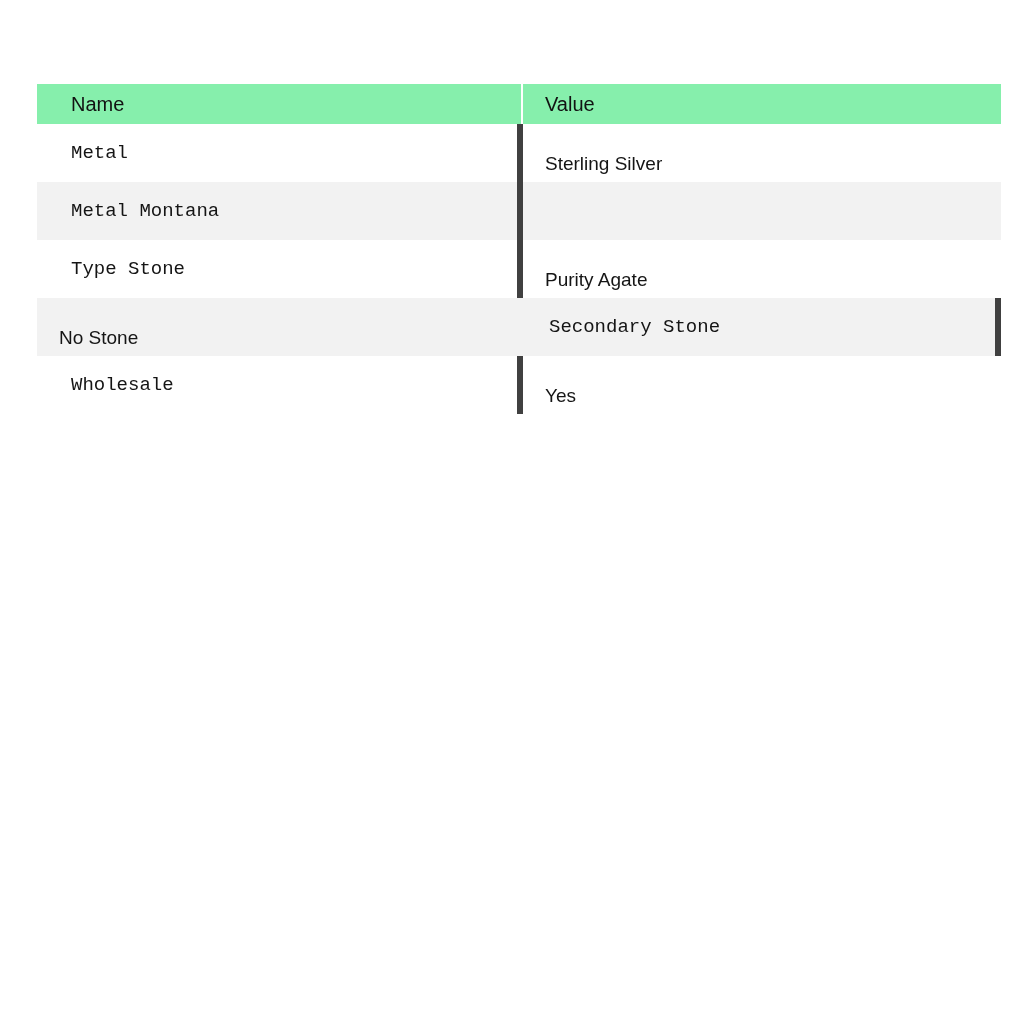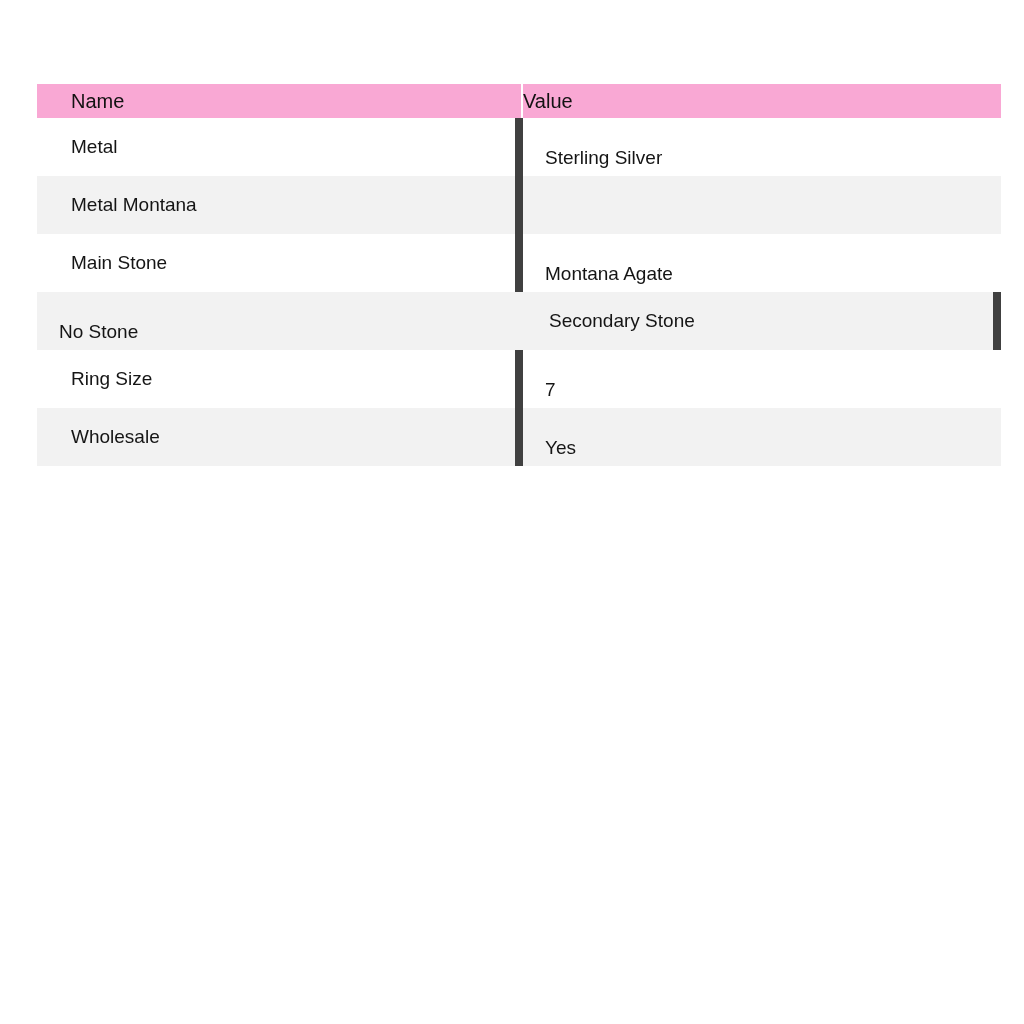--- a/index.html
+++ b/index.html
@@ -13,56 +13,58 @@
     overflow: hidden;
   }
   .attr-table {
     position: absolute;
     left: 37px;
     top: 84px;
     width: 964px;
   }
   .header-row {
     display: flex;
-    height: 34px;
-    background: #f9a8d4;
+    height: 40px;
+    background: #86efac;
   }
   .header-cell {
     display: flex;
     align-items: center;
     font-size: 20px;
     font-weight: 500;
     color: #121212;
   }
   .header-cell.name-col {
     width: 486px;
     padding-left: 34px;
     border-right: 2px solid #ffffff;
   }
   .header-cell.value-col {
     flex: 1;
+    padding-left: 22px;
   }
   .body-row {
     display: flex;
     height: 58px;
     background: #ffffff;
   }
   .body-row:nth-child(even) {
     background: #f2f2f2;
   }
   .body-cell {
     display: flex;
     align-items: center;
     font-size: 19px;
     color: #151515;
   }
   .body-cell.name-col {
     width: 486px;
     padding-left: 34px;
-    border-right: 8px solid #404040;
+    border-right: 6px solid #404040;
+    font-family: Liberation Mono, monospace;
   }
   .body-cell.value-col {
     flex: 1;
     padding-left: 22px;
     margin-top: 22px;
   }
 </style>
 </head>
 <body>
 
@@ -78,33 +80,29 @@
     <div class="body-row">
       <div class="body-cell name-col">Metal</div>
       <div class="body-cell value-col">Sterling Silver</div>
     </div>
 
     <div class="body-row">
       <div class="body-cell name-col">Metal Montana</div>
     </div>
 
     <div class="body-row">
-      <div class="body-cell name-col">Main Stone</div>
-      <div class="body-cell value-col">Montana Agate</div>
+      <div class="body-cell name-col">Type Stone</div>
+      <div class="body-cell value-col">Purity Agate</div>
     </div>
 
     <div class="body-row">
       <div class="body-cell value-col">No Stone</div>
       <div class="body-cell name-col">Secondary Stone</div>
     </div>
 
-    <div class="body-row">
-      <div class="body-cell name-col">Ring Size</div>
-      <div class="body-cell value-col">7</div>
-    </div>
 
 
     <div class="body-row">
       <div class="body-cell name-col">Wholesale</div>
       <div class="body-cell value-col">Yes</div>
     </div>
 
   </div>
 </div>
 

